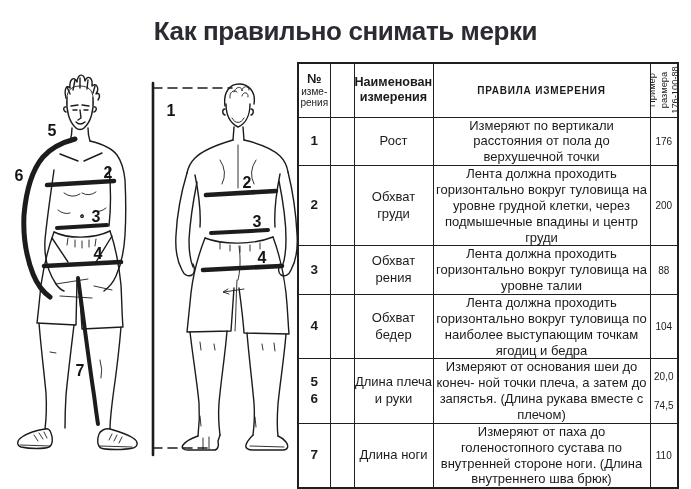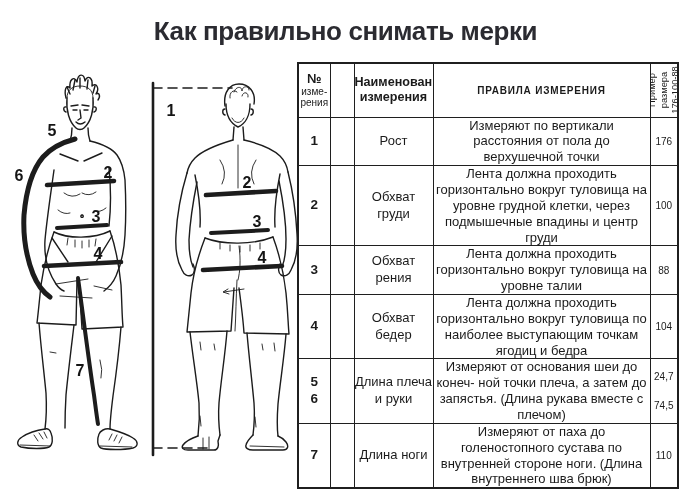--- a/index.html
+++ b/index.html
@@ -212,21 +212,21 @@
     <td class="namec">Рост</td>
     <td class="rules">Измеряют по вертикали расстояния от пола до верхушечной точки</td>
     <td class="valc">176</td>
   </tr>
 
   <tr style="height:67px">
     <td class="numc">2</td>
     <td></td>
     <td class="namec">Обхват груди</td>
     <td class="rules">Лента должна проходить горизонтально вокруг туловища на уровне грудной клетки, через подмышечные впадины и центр груди</td>
-    <td class="valc">100</td>
+    <td class="valc">200</td>
   </tr>
 
   <tr style="height:41px">
     <td class="numc">3</td>
     <td></td>
     <td class="namec">Обхват рения</td>
     <td class="rules">Лента должна проходить горизонтально вокруг туловища на уровне талии</td>
     <td class="valc">88</td>
   </tr>
 
@@ -241,21 +241,21 @@
   <tr style="height:46px">
     <td class="numc">
       <span>5</span><br>
       <span>6</span>
     </td>
     <td></td>
     <td class="namec">Длина плеча и руки</td>
     <td class="rules">Измеряют от основания шеи до конеч- ной точки плеча, а затем до запястья. (Длина рукава  вместе с плечом)</td>
     <td class="valc">
       <div class="val-split">
-        <span>24,7</span>
+        <span>20,0</span>
         <span>74,5</span>
       </div>
     </td>
   </tr>
 
   <tr style="height:42px">
     <td class="numc">7</td>
     <td></td>
     <td class="namec">Длина ноги</td>
     <td class="rules">Измеряют от паха до голеностопного сустава по внутренней стороне ноги. (Длина внутреннего шва брюк)</td>

